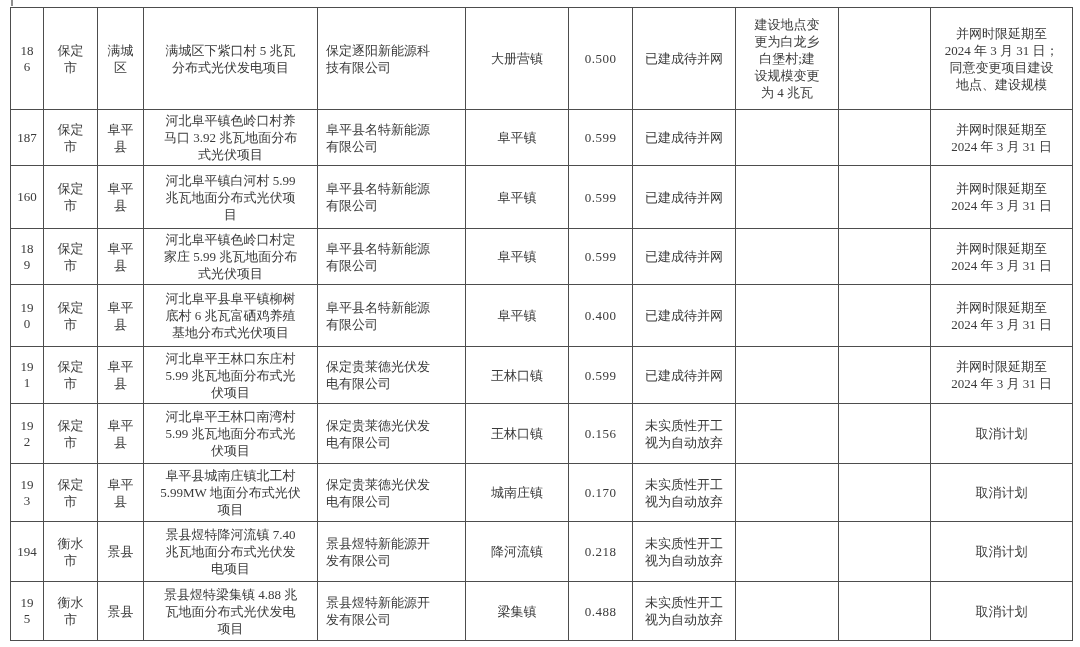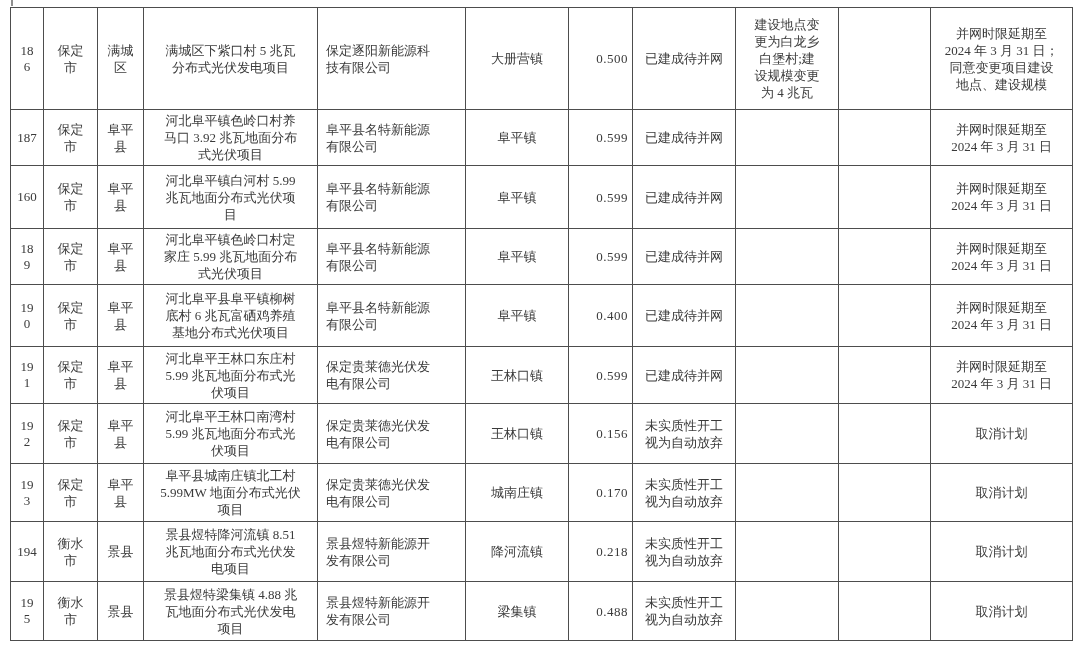--- a/index.html
+++ b/index.html
@@ -27,21 +27,21 @@
     line-height:17px;
     vertical-align:middle;
     text-align:center;
     white-space:pre-line;
     padding:2px 4px;
     overflow:hidden;
     word-break:break-all;
   }
   td.col-project{text-align:center;padding:2px 6px;margin-left:16px;}
   td.col-company{text-align:left;padding:2px 24px 2px 8px;}
-  td.col-capacity{letter-spacing:0.5px;text-align:right;}
+  td.col-capacity{letter-spacing:0.5px;}
   td.col-no{line-height:16px;font-family:Liberation Serif, serif;}
 </style>
 </head>
 <body>
 
 <div class="top-tick"></div>
 
 <table class="doc-table">
   <colgroup>
     <col style="width:33px">
@@ -218,21 +218,21 @@
 视为自动放弃</td>
         <td class="col-change"></td>
         <td class="col-blank"></td>
         <td class="col-remark">取消计划</td>
       </tr>
       <tr style="height: 60px;">
         <td class="col-no">194</td>
         <td class="col-city">衡水
 市</td>
         <td class="col-county">景县</td>
-        <td class="col-project">景县煜特降河流镇 8.51
+        <td class="col-project">景县煜特降河流镇 7.40
 兆瓦地面分布式光伏发
 电项目</td>
         <td class="col-company">景县煜特新能源开
 发有限公司</td>
         <td class="col-town">降河流镇</td>
         <td class="col-capacity">0.218</td>
         <td class="col-status">未实质性开工
 视为自动放弃</td>
         <td class="col-change"></td>
         <td class="col-blank"></td>

